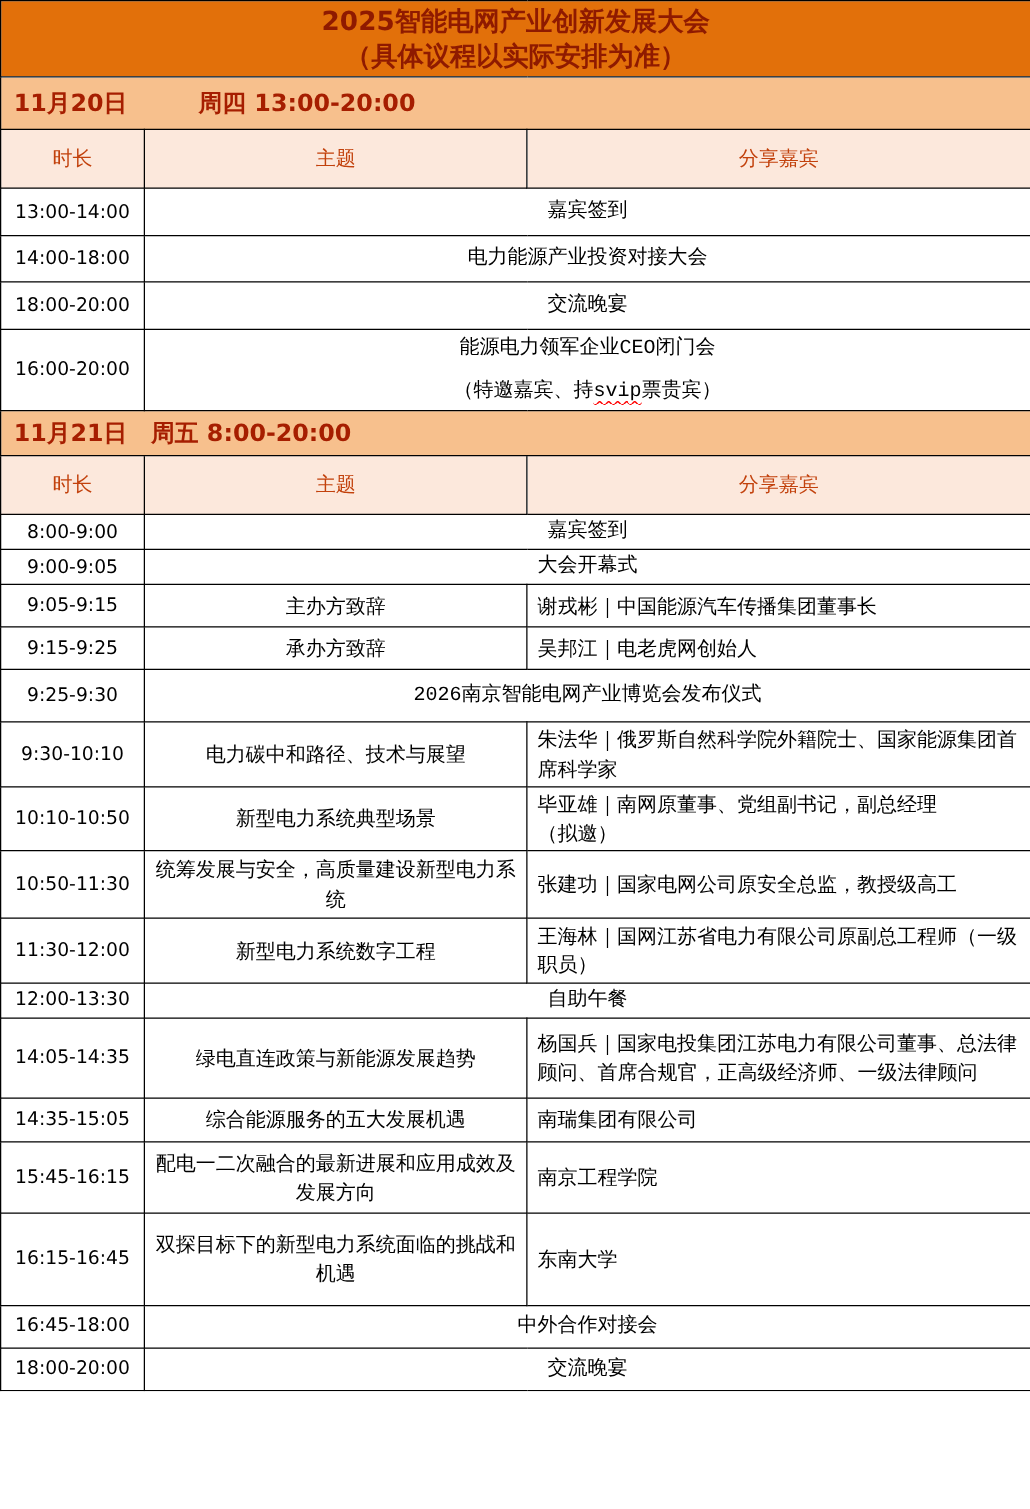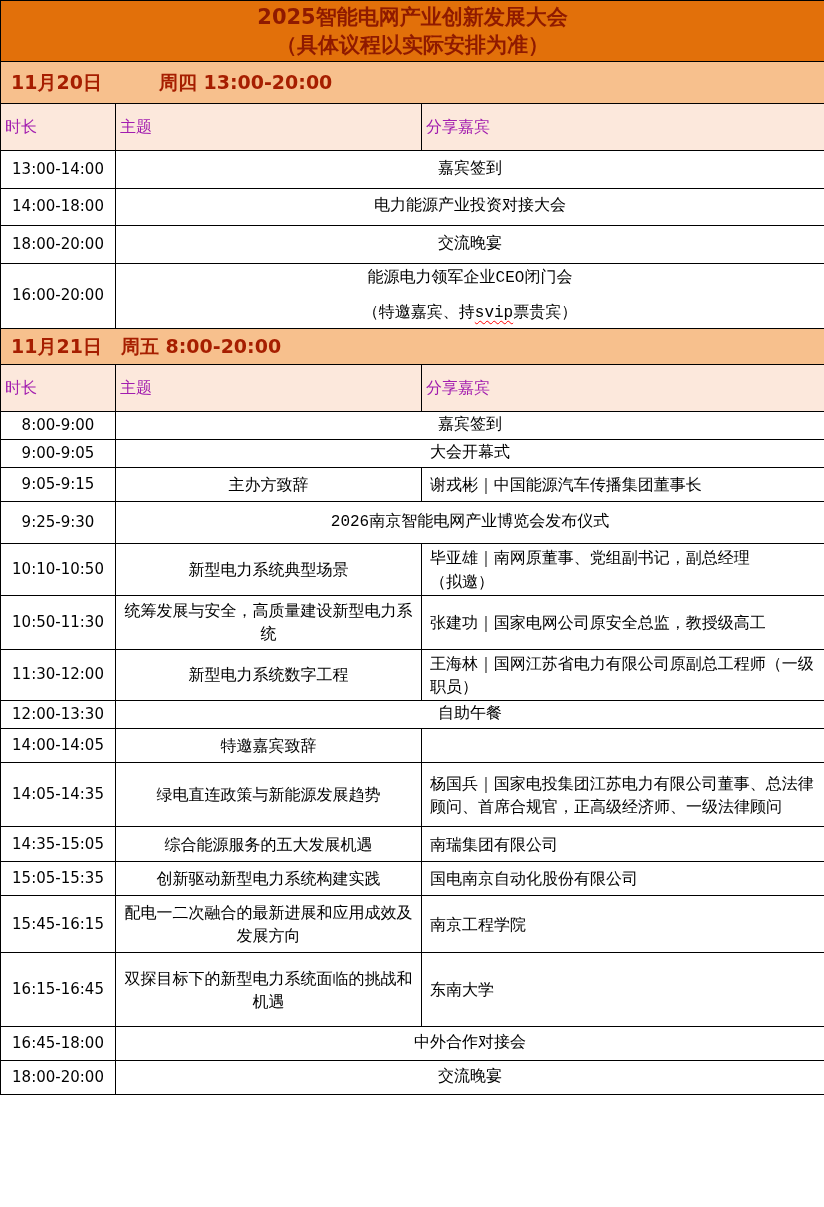--- a/index.html
+++ b/index.html
@@ -14,21 +14,21 @@
   .title-cell{
     background:var(--banner-bg);color:var(--banner-text);
     text-align:center;font-weight:bold;font-size:21px;line-height:28px;
     height:58px;padding:1px 0;
   }
   .band-cell{
     background:var(--band-bg);color:var(--band-text);
     font-weight:bold;font-size:19px;text-align:left;padding:3px 10px;height:32px;
   }
   .colhdr{
-    background:var(--hdr-bg);color:#a21caf;text-align:left;
+    background:var(--hdr-bg);color:#c2410c;text-align:center;
     font-size:16px;padding:6px 4px;height:34px;font-weight:normal;
   }
   .time{ text-align:center;font-size:15px;padding:2px 2px;line-height:1.3;}
   .topic{ text-align:center;font-size:16px;padding:2px 8px;line-height:1.45;}
   .speaker{text-align:left;font-size:16px;padding:2px 8px;line-height:1.45;white-space:pre-line;}
   .merged{ text-align:center;font-size:16px;padding:2px 8px;line-height:1.45;font-family:Liberation Mono, monospace;}
   .merged .line2{margin-top:12px;}
   .svip-mark{
     text-decoration:underline wavy #ff0000;
     text-decoration-thickness:1px;text-underline-offset:3px;
@@ -91,23 +91,33 @@
       </tr>
       <tr style="height: 28px;">
         <td class="time">9:00-9:05</td>
         <td class="merged" colspan="2">大会开幕式</td>
       </tr>
       <tr style="height: 34px;">
         <td class="time">9:05-9:15</td>
         <td class="topic">主办方致辞</td>
         <td class="speaker">谢戎彬｜中国能源汽车传播集团董事长</td>
       </tr>
+      <tr style="height: 34px;">
+        <td class="time">9:15-9:25</td>
+        <td class="topic">承办方致辞</td>
+        <td class="speaker">吴邦江｜电老虎网创始人</td>
+      </tr>
       <tr style="height: 42px;">
         <td class="time">9:25-9:30</td>
         <td class="merged" colspan="2">2026南京智能电网产业博览会发布仪式</td>
+      </tr>
+      <tr style="height: 49px;">
+        <td class="time">9:30-10:10</td>
+        <td class="topic">电力碳中和路径、技术与展望</td>
+        <td class="speaker">朱法华｜俄罗斯自然科学院外籍院士、国家能源集团首席科学家</td>
       </tr>
       <tr style="height: 49px;">
         <td class="time">10:10-10:50</td>
         <td class="topic">新型电力系统典型场景</td>
         <td class="speaker">毕亚雄｜南网原董事、党组副书记，副总经理
 （拟邀）</td>
       </tr>
       <tr style="height: 54px;">
         <td class="time">10:50-11:30</td>
         <td class="topic">统筹发展与安全，高质量建设新型电力系统</td>
@@ -115,39 +125,29 @@
       </tr>
       <tr style="height: 49px;">
         <td class="time">11:30-12:00</td>
         <td class="topic">新型电力系统数字工程</td>
         <td class="speaker">王海林｜国网江苏省电力有限公司原副总工程师（一级职员）</td>
       </tr>
       <tr style="height: 28px;">
         <td class="time">12:00-13:30</td>
         <td class="merged" colspan="2">自助午餐</td>
       </tr>
-      <tr style="height: 34px;">
-        <td class="time">14:00-14:05</td>
-        <td class="topic">特邀嘉宾致辞</td>
-        <td class="speaker"></td>
-      </tr>
       <tr style="height: 64px;">
         <td class="time">14:05-14:35</td>
         <td class="topic">绿电直连政策与新能源发展趋势</td>
         <td class="speaker">杨国兵｜国家电投集团江苏电力有限公司董事、总法律顾问、首席合规官，正高级经济师、一级法律顾问</td>
       </tr>
       <tr style="height: 35px;">
         <td class="time">14:35-15:05</td>
         <td class="topic">综合能源服务的五大发展机遇</td>
         <td class="speaker">南瑞集团有限公司</td>
-      </tr>
-      <tr style="height: 34px;">
-        <td class="time">15:05-15:35</td>
-        <td class="topic">创新驱动新型电力系统构建实践</td>
-        <td class="speaker">国电南京自动化股份有限公司</td>
       </tr>
       <tr style="height: 57px;">
         <td class="time">15:45-16:15</td>
         <td class="topic">配电一二次融合的最新进展和应用成效及发展方向</td>
         <td class="speaker">南京工程学院</td>
       </tr>
       <tr style="height: 74px;">
         <td class="time">16:15-16:45</td>
         <td class="topic">双探目标下的新型电力系统面临的挑战和机遇</td>
         <td class="speaker">东南大学</td>

